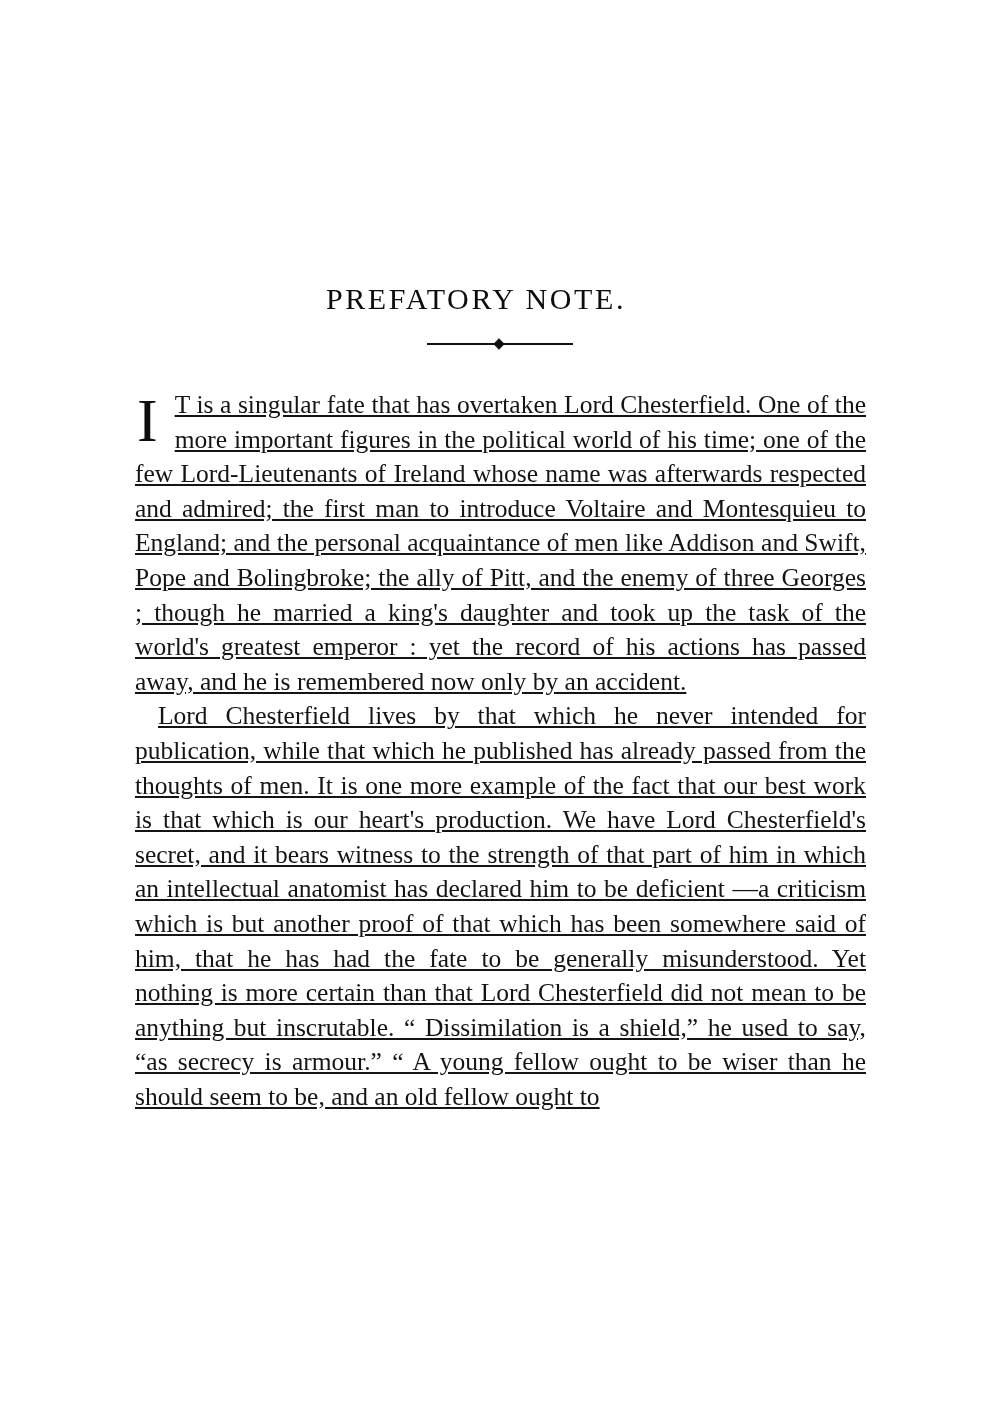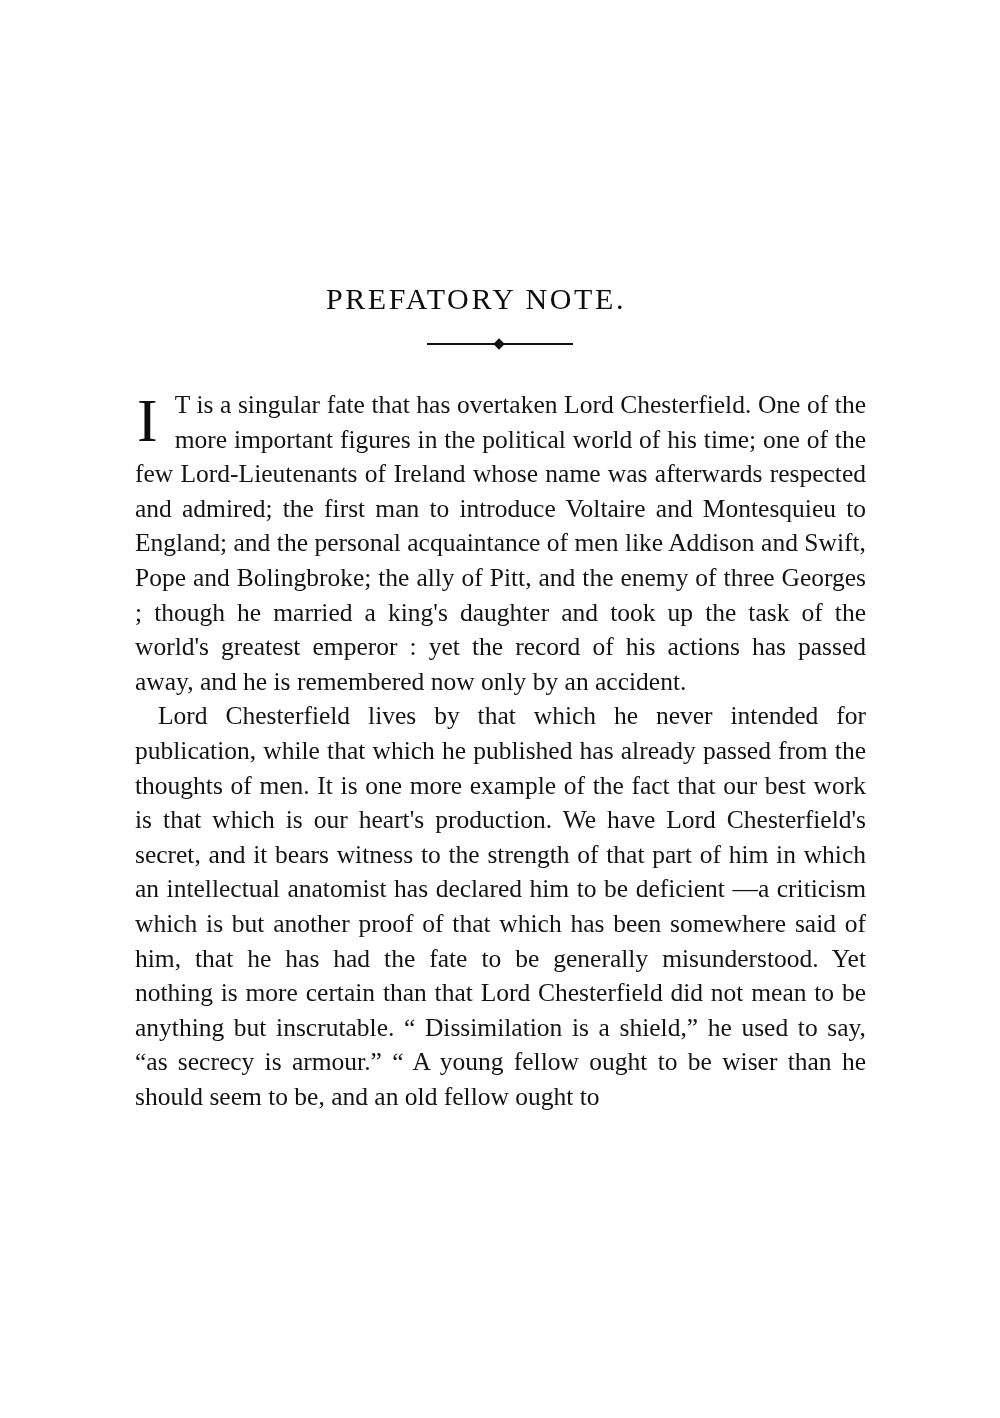--- a/index.html
+++ b/index.html
@@ -97,21 +97,21 @@
     font-size: 62px;
     line-height: 58px;
     padding: 2px 17px 0 2px;
     margin-top: 1px;
     font-weight: 400;
     color: #0d0d0d;
     font-family: "Liberation Serif", "DejaVu Serif", serif;
   }
 
   
-  .ln { display: inline; }
+  .ln { display: inline; text-decoration: underline; }
 </style>
 </head>
 <body>
 
 <div class="page">
 
   <h1 class="page-title">PREFATORY NOTE.</h1>
 
   <div class="rule-ornament">
     <div class="bar"></div>

